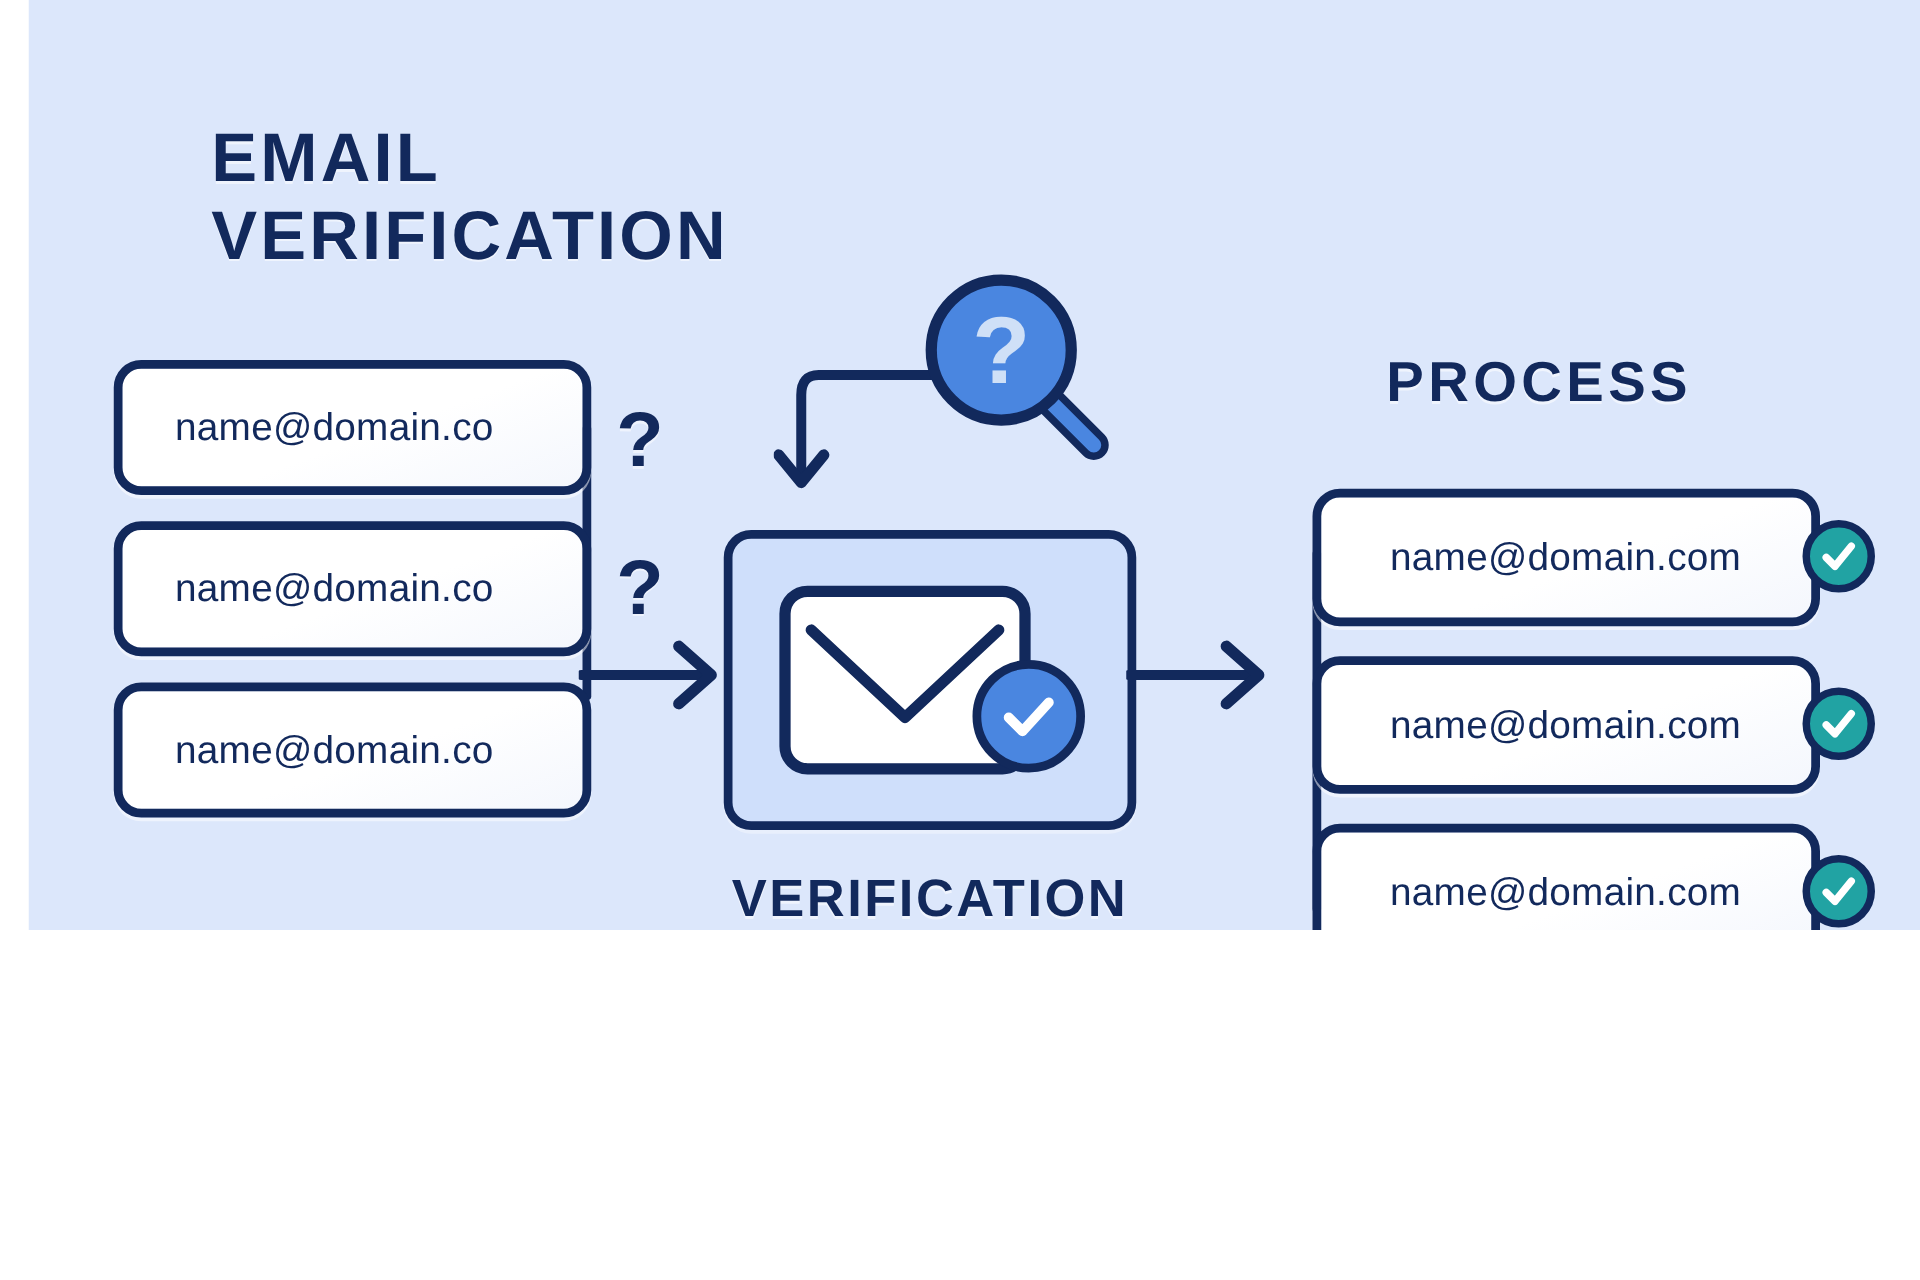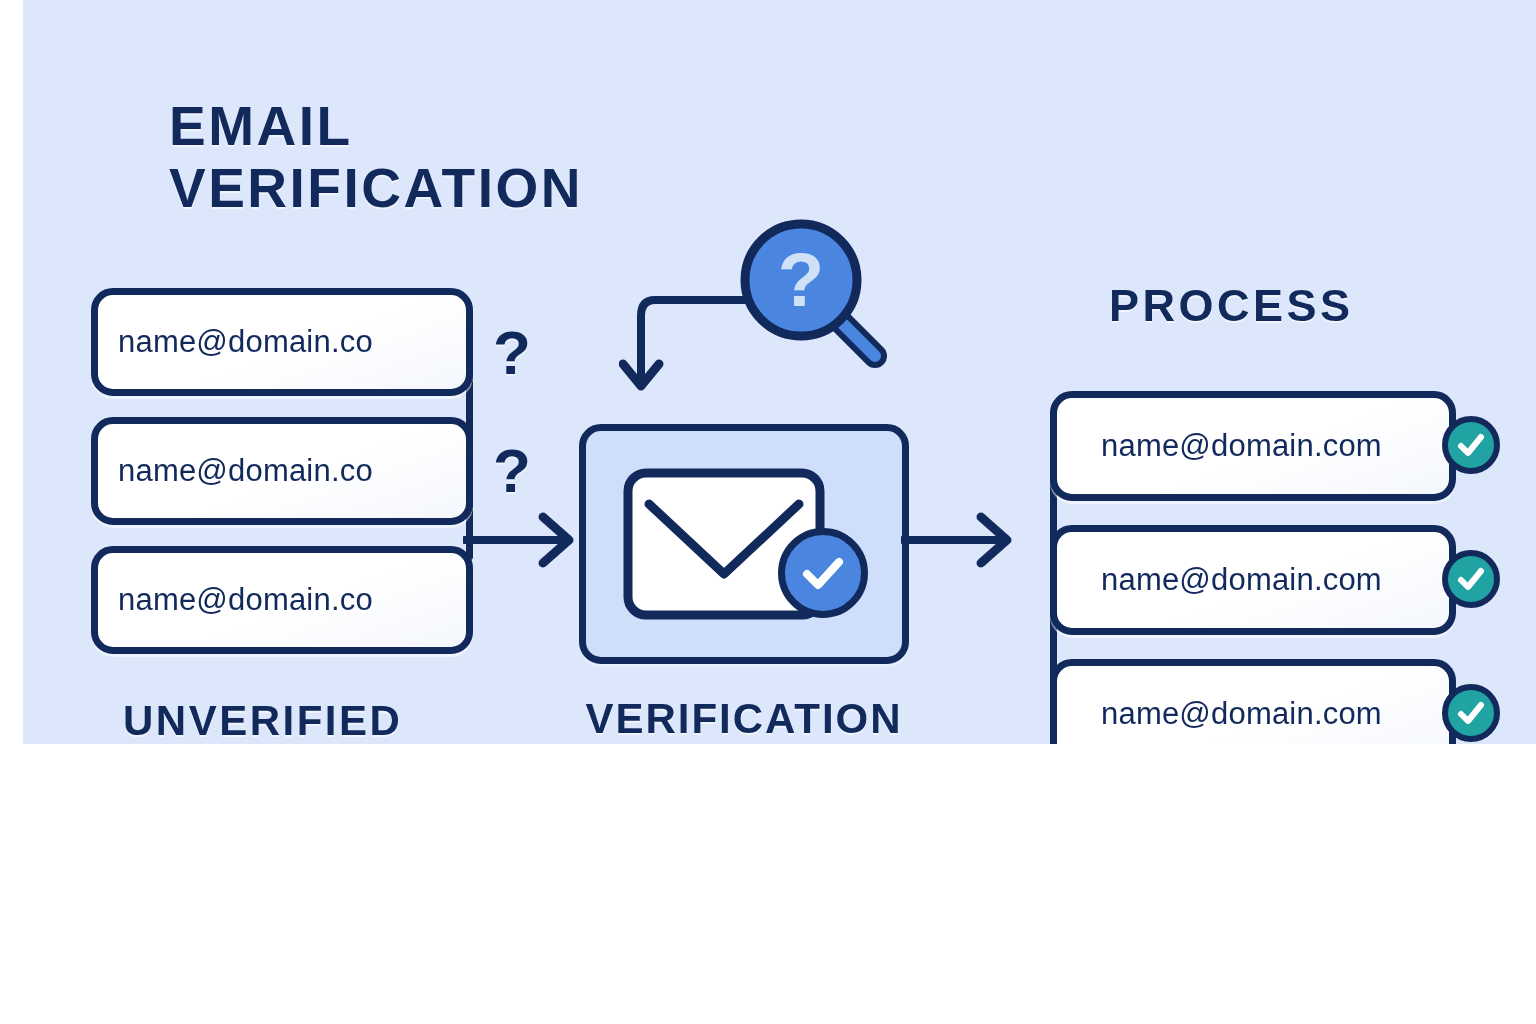--- a/index.html
+++ b/index.html
@@ -70,31 +70,31 @@
     font-size: 31px;
     font-weight: 400;
     letter-spacing: 0.2px;
     white-space: nowrap;
   }
   .card-left {
     left: 68px;
     width: 382px;
     height: 108px;
   }
-  .card-left .email-text { padding-left: 20px; }
+  .card-left .email-text { padding-left: 42px; }
   #card-left-0 { top: 288px; }
   #card-left-1 { top: 417px; }
   #card-left-2 { top: 546px; }
 
   .card-right {
     left: 1027px;
     width: 406px;
     height: 110px;
   }
-  .card-right .email-text { padding-left: 44px; }
+  .card-right .email-text { padding-left: 55px; }
   #card-right-0 { top: 391px; }
   #card-right-1 { top: 525px; }
   #card-right-2 { top: 659px; }
 
   
   .stack-line {
     position: absolute;
     background: #12295c;
     border-radius: 3px;
   }
@@ -233,21 +233,20 @@
   }
 </style>
 </head>
 <body>
 
 <div id="stage">
 
   <div class="heading" id="title-main">EMAIL
 VERIFICATION</div>
 
-  <div class="heading" id="label-unverified">UNVERIFIED</div>
 
   <div class="stack-line" id="left-stack-connector"></div>
 
   <div class="email-card card-left" id="card-left-0">
     <span class="email-text">name@domain.co</span>
   </div>
   <div class="email-card card-left" id="card-left-1">
     <span class="email-text">name@domain.co</span>
   </div>
   <div class="email-card card-left" id="card-left-2">

